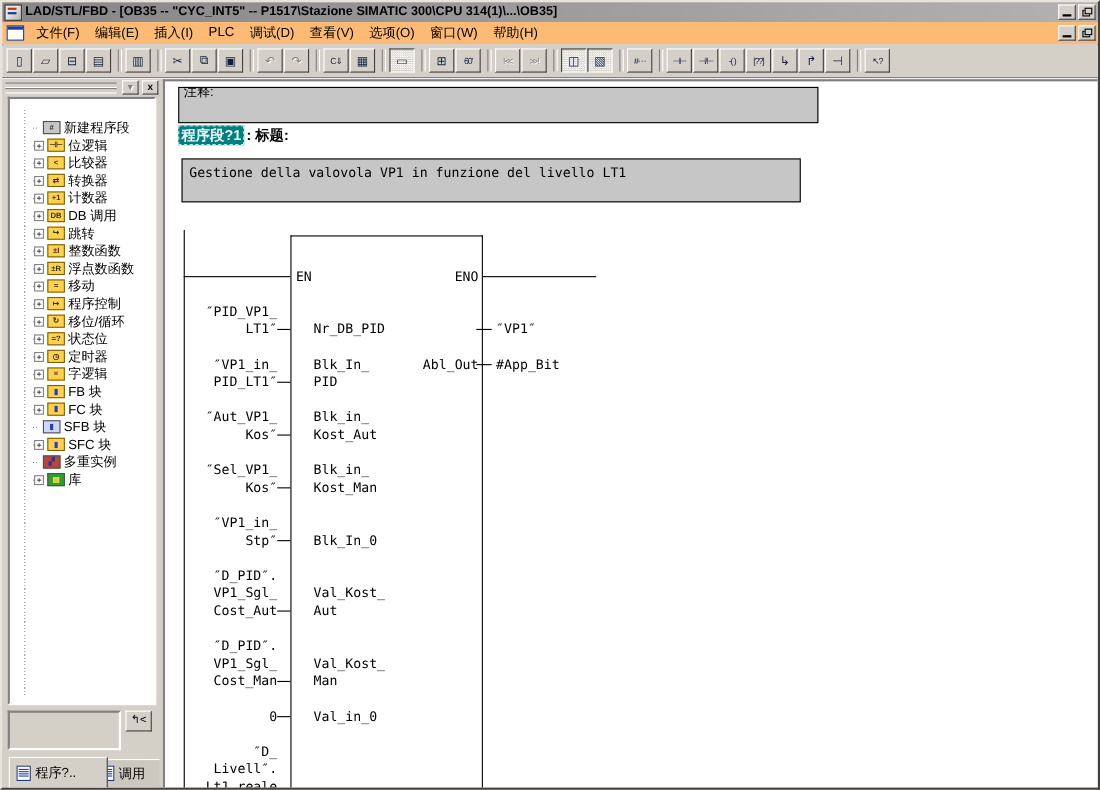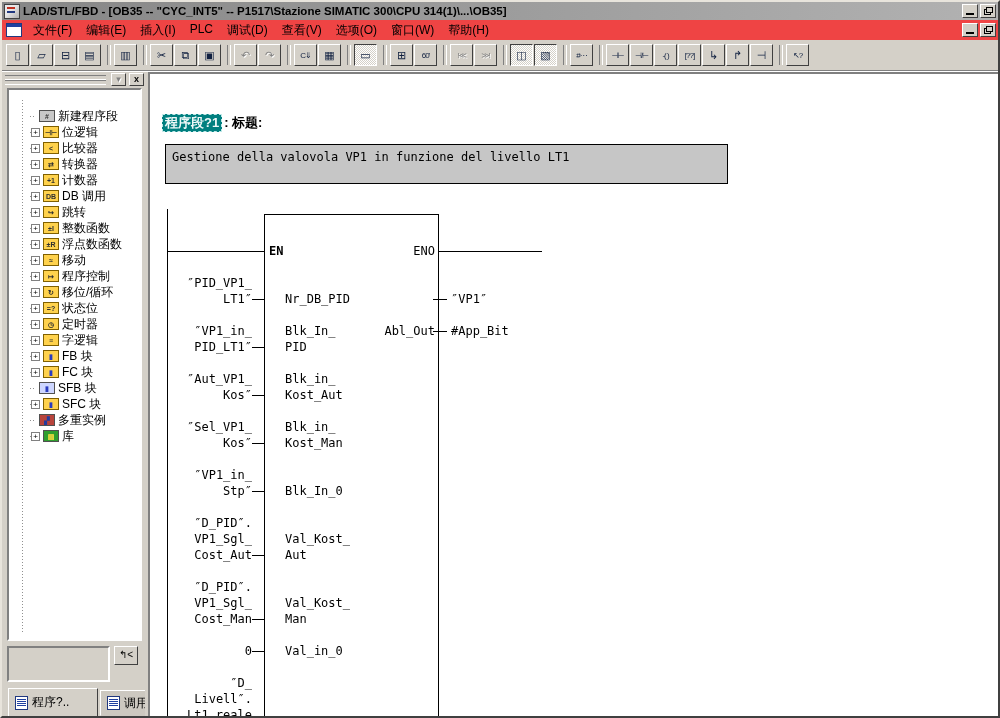--- a/index.html
+++ b/index.html
@@ -18,21 +18,21 @@
   .cap-btns{display:flex;gap:2px;margin-left:auto;}
   .cap-btn{width:16px;height:14px;background:#d4d0c8;border:1px solid;
     border-color:#fff #404040 #404040 #fff;display:flex;align-items:flex-end;justify-content:center;
     font-size:8px;line-height:8px;color:#000;box-sizing:border-box;}
   .glyph-min{width:8px;height:2px;background:#000;margin-bottom:2px;}
   .glyph-restore{position:relative;width:9px;height:9px;margin-bottom:1px;}
   .glyph-restore i{position:absolute;border:1px solid #000;background:#d4d0c8;display:block;}
   .glyph-restore i.b{left:0;top:2px;width:5px;height:4px;}
   .glyph-restore i.t{right:0;top:0;width:5px;height:4px;}
   
-  #menubar{position:absolute;left:0;top:18px;right:0;height:20px;background:#ef4444;
+  #menubar{position:absolute;left:0;top:18px;right:0;height:20px;background:#fdba74;
     display:flex;align-items:center;padding:0 2px;border-bottom:2px solid #000000;
     box-shadow:0 1px 0 #fff;}
   #child-icon{width:14px;height:12px;border:1px solid #203880;background:#fff;position:relative;margin:0 4px 0 2px;}
   #child-icon:before{content:"";position:absolute;left:0;top:0;right:0;height:3px;background:#2040a0;}
   .menu-item{font-size:12px;color:#000;padding:2px 7px;white-space:nowrap;}
   
   #toolbar{position:absolute;left:0;top:38px;right:0;height:30px;background:#d4d0c8;
     display:flex;align-items:center;padding:0 4px;border-bottom:1px solid #808080;box-shadow:0 1px 0 #fff;}
   .tb-group{display:flex;gap:1px;margin-right:3px;}
   .tb-sep{width:2px;height:20px;border-left:1px solid #808080;border-right:1px solid #fff;margin:0 3px;}
@@ -66,21 +66,21 @@
   #detail-pane{position:absolute;left:5px;top:574px;width:103px;height:36px;background:#d4d0c8;
     border:2px solid;border-color:#808080 #fff #fff #808080;box-sizing:border-box;}
   #detail-btn{position:absolute;left:112px;top:574px;width:24px;height:19px;background:#d4d0c8;
     border:1px solid;border-color:#fff #404040 #404040 #fff;font-size:10px;line-height:16px;
     text-align:center;box-sizing:border-box;}
   #tabs{position:absolute;left:2px;top:616px;width:141px;height:30px;overflow:hidden;}
   .tab{position:absolute;top:2px;height:26px;background:#d4d0c8;border:1px solid;
     border-color:#fff #404040 transparent #fff;box-sizing:border-box;display:flex;align-items:center;
     gap:4px;padding:0 6px;font-size:12px;white-space:nowrap;overflow:hidden;}
   .tab.active{left:4px;width:90px;top:0;height:29px;z-index:2;}
-  .tab.inactive{left:96px;width:70px;background:#ccc8c0;}
+  .tab.inactive{left:80px;width:70px;background:#ccc8c0;}
   .tab-icon{width:11px;height:12px;border:1px solid #203880;background:#fff;position:relative;flex:0 0 auto;}
   .tab-icon:before{content:"";position:absolute;left:1px;top:2px;right:1px;height:1px;
      box-shadow:0 2px 0 #2040a0,0 4px 0 #2040a0,0 6px 0 #2040a0;background:#2040a0;}
   
   #editor{position:absolute;left:146px;top:0;right:0;bottom:0;background:#fff;
     border-left:2px solid;border-top:2px solid;border-color:#808080;box-sizing:border-box;}
   #canvas{position:absolute;left:2px;top:0;right:0;bottom:0;}
   .cmtbox{position:absolute;background:#c6c6c6;border:1px solid #000;overflow:hidden;box-sizing:border-box;}
   #ob-comment{left:10px;top:5px;width:582px;height:33px;}
   #ob-comment .lbl{position:absolute;left:4px;top:-5px;font-size:12px;color:#000;}
@@ -90,21 +90,21 @@
   #network-suffix{font-size:13px;color:#000;font-weight:bold;}
   #net-comment{left:13px;top:70px;width:563px;height:40px;}
   #net-comment .txt{position:absolute;left:6px;top:4px;font:12px/16px "DejaVu Sans Mono",monospace;color:#000;}
   .vline,.hline{position:absolute;background:transparent;}
   .vline{width:0;border-left:1px solid #000;}
   .hline{height:0;border-top:1px solid #000;}
   #block{position:absolute;left:112px;top:140px;width:175px;height:508px;
     border:1px solid #000;border-bottom:none;box-sizing:border-box;}
   .fbd{font:12px/16px "DejaVu Sans Mono",monospace;color:#000;white-space:pre;}
   #blk-title{position:absolute;left:112px;top:142px;width:175px;text-align:center;}
-  #en-label{position:absolute;left:117px;top:169px;font-weight:bold;}
+  #en-label{position:absolute;left:117px;top:169px;}
   #eno-label{position:absolute;left:227px;top:169px;width:56px;text-align:right;}
   #fbd-left{position:absolute;left:0;top:201px;width:112px;}
   #fbd-params{position:absolute;left:117px;top:201px;width:120px;}
   #fbd-right{position:absolute;left:152px;top:201px;width:280px;}
   .frow{position:relative;margin-bottom:16px;}
   .operand{position:absolute;right:12px;bottom:0;text-align:right;}
   .param{position:absolute;left:0;bottom:0;text-align:left;padding-left:16px;}
   .in-dash{position:absolute;right:0;bottom:7px;width:12px;border-top:1px solid #000;}
   .rparam{position:absolute;left:0;bottom:0;width:131px;text-align:right;}
   .rdash{position:absolute;left:129px;bottom:7px;width:14px;border-top:1px solid #000;}
@@ -427,20 +427,23 @@
         <div class="tab inactive">
           <span class="tab-icon"></span>
           <span>调用</span>
         </div>
       </div>
     </div>
 
     <div id="editor">
       <div id="canvas">
 
+        <div class="cmtbox" id="ob-comment">
+          <div class="lbl">注释:</div>
+        </div>
 
         <div id="network-line">
           <span id="network-badge">程序段?1</span>
           <span id="network-suffix">: 标题:</span>
         </div>
 
         <div class="cmtbox" id="net-comment">
           <div class="txt">Gestione della valovola VP1 in funzione del livello LT1</div>
         </div>
 

